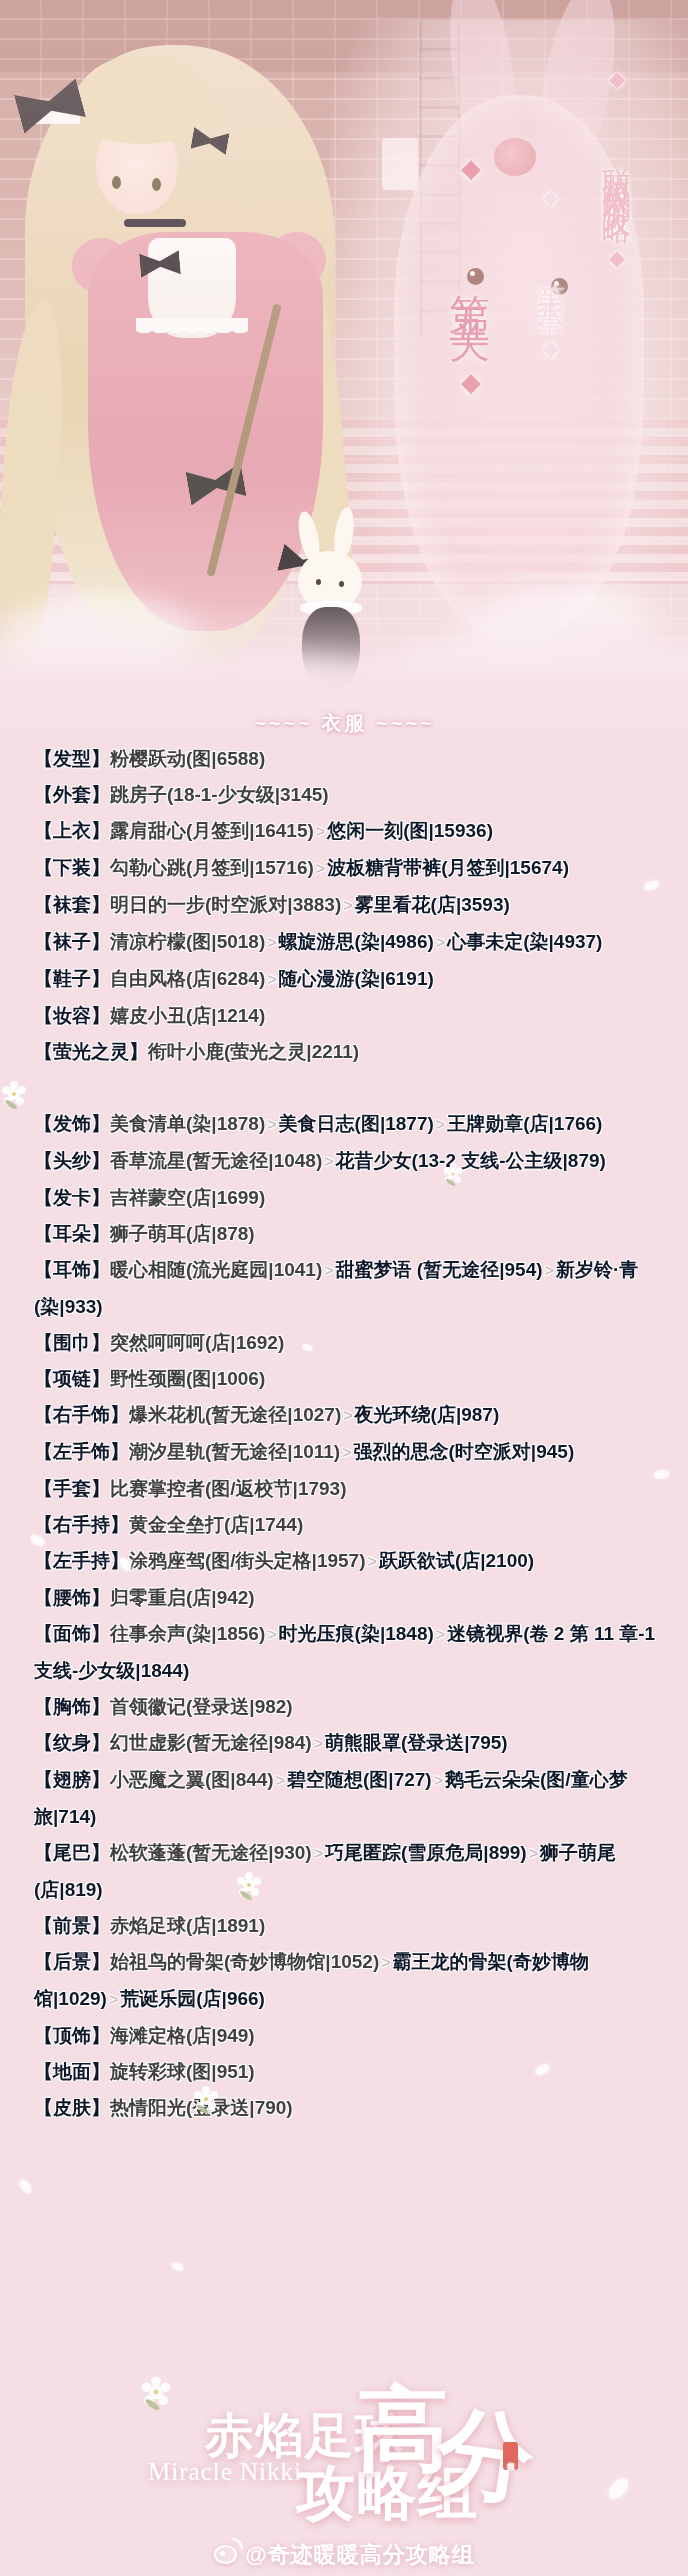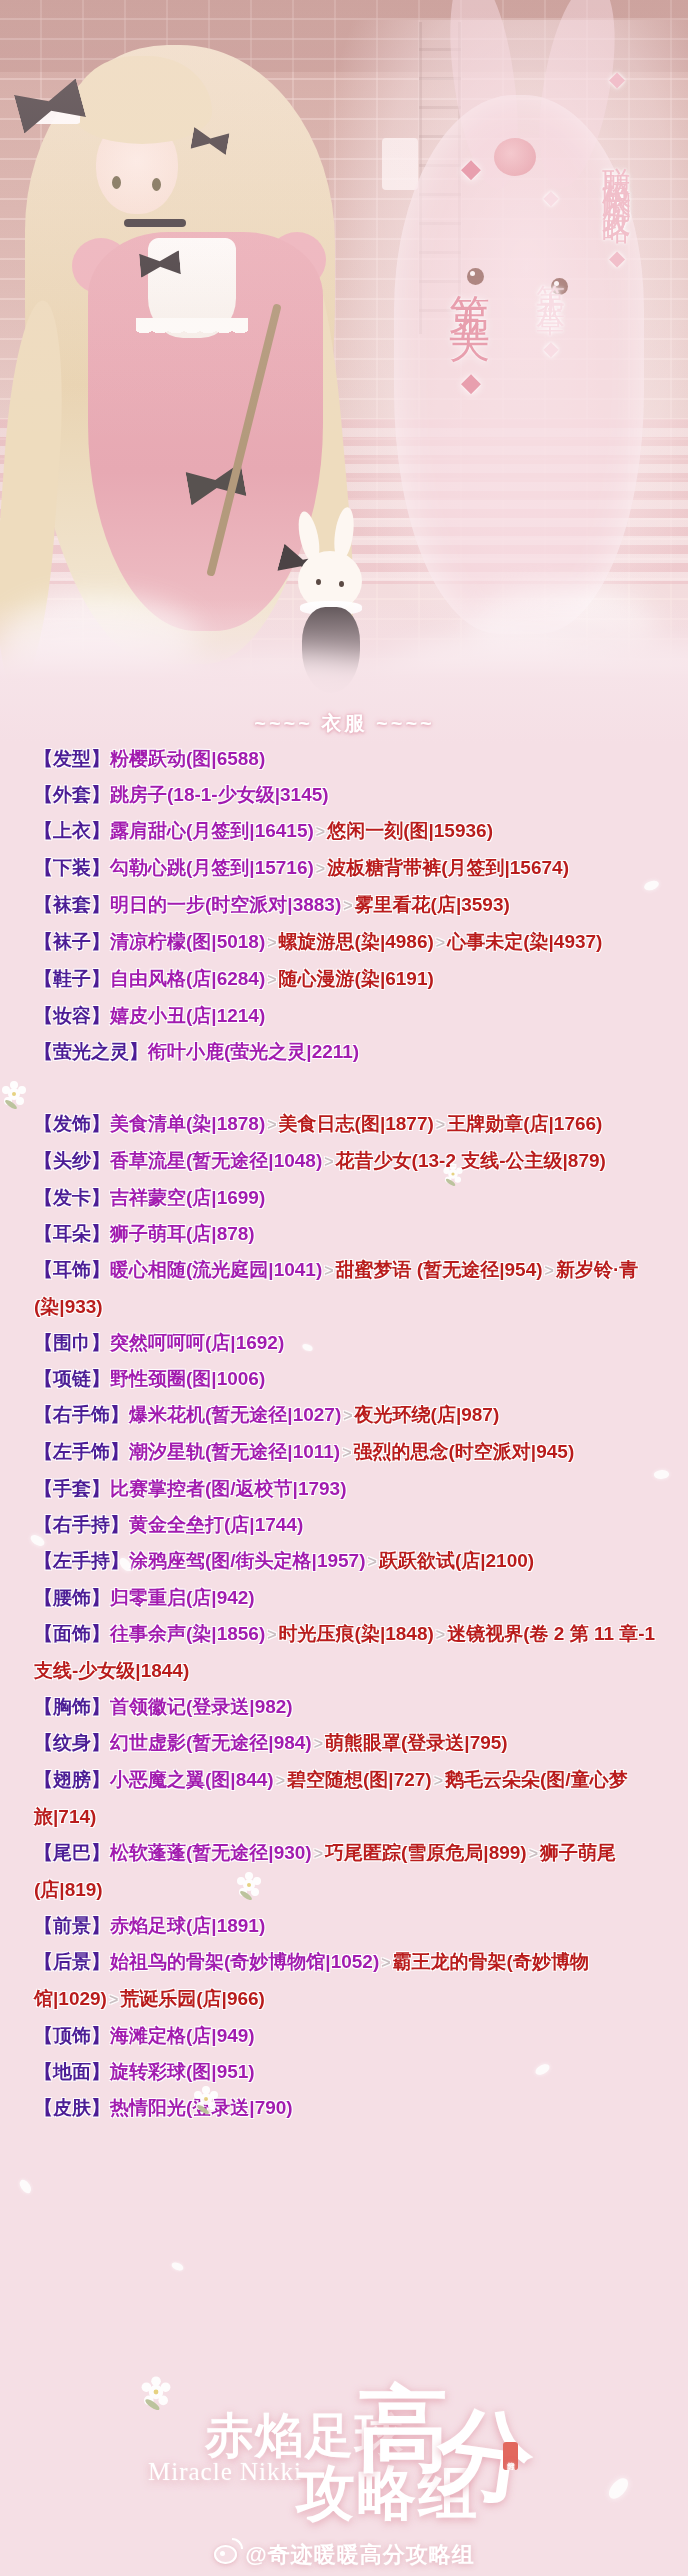--- a/index.html
+++ b/index.html
@@ -98,23 +98,23 @@
   
   #list{position:absolute;left:0;top:705px;width:689px;box-sizing:border-box;
         padding:0 14px 0 34px;font-weight:bold;font-size:19px;line-height:36px;
         text-shadow:1px 1px 0 rgba(255,255,255,.9),-1px -1px 0 rgba(255,255,255,.9),
                     1px -1px 0 rgba(255,255,255,.9),-1px 1px 0 rgba(255,255,255,.9);}
   #list section + section{margin-top:36px;}
   .sec-header{margin-left:-34px;margin-right:-14px;text-align:center;color:#fff;
         font-size:20px;letter-spacing:3px;
         text-shadow:0 0 6px #edb9c6,0 0 3px #e8afbe,0 1px 3px #e3a8b8;}
   .row{display:block;}
-  .lbl{color:#4c1d95;text-align:right;}
-  .primary{color:#a21caf;text-align:center;}
-  .alt{color:#b91c1c;}
+  .lbl{color:#0f172a;text-align:right;}
+  .primary{color:#404040;text-align:center;}
+  .alt{color:#0f172a;}
   .sep{color:#cbc0c3;font-size:16px;padding:0 2px;}
 
   
   .petal{position:absolute;width:15px;height:9px;background:#fff;opacity:.88;
         border-radius:60% 100% 60% 100%;box-shadow:0 0 4px rgba(255,255,255,.8);}
   .flower{position:absolute;width:12px;height:12px;border-radius:50%;background:#fff;opacity:.95;
         box-shadow:0 -9px 0 -2px #fff, 8px -4px 0 -2px #fff, 6px 7px 0 -2px #fff,
                    -6px 7px 0 -2px #fff, -8px -4px 0 -2px #fff;}
   .flower::after{content:"";position:absolute;left:4px;top:4px;width:4px;height:4px;border-radius:50%;background:#e6d27d;}
   .flower::before{content:"";position:absolute;left:-4px;top:14px;width:14px;height:5px;border-radius:50%;

